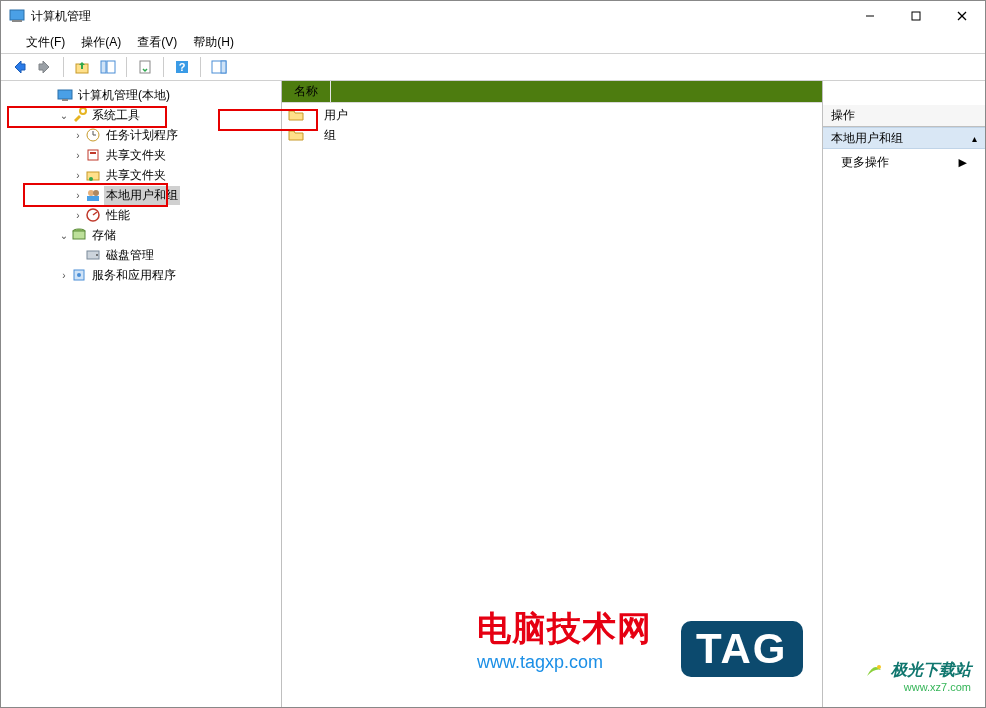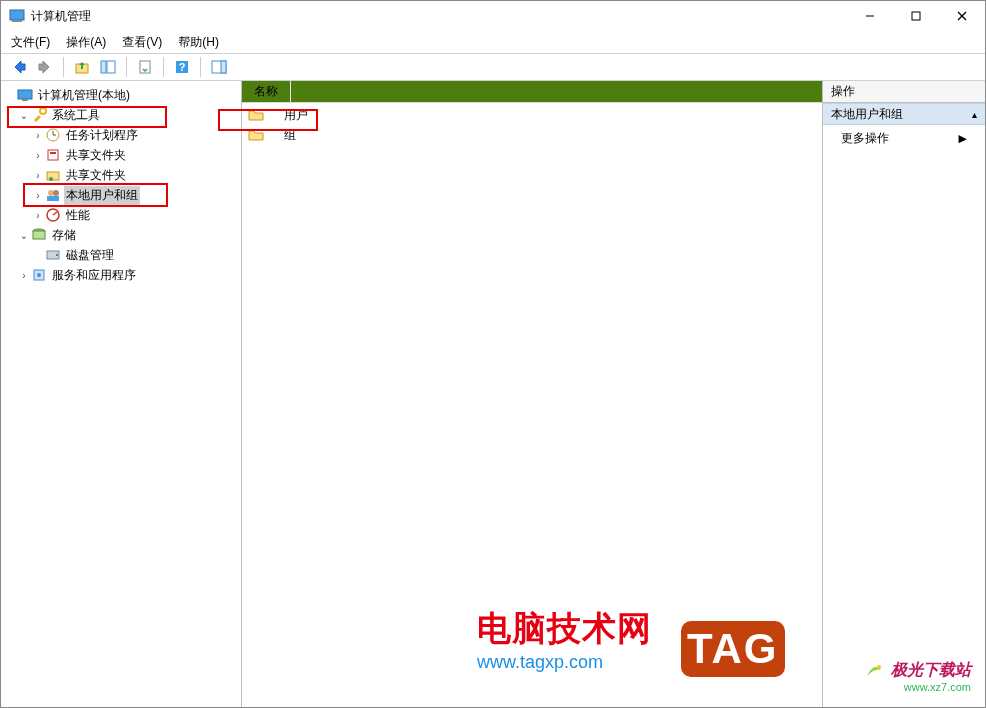--- a/index.html
+++ b/index.html
@@ -22,33 +22,33 @@
     padding: 0 0 0 8px;
     background: #fff;
   }
   .titlebar .app-icon { width:16px; height:16px; margin-right:6px; }
   .titlebar .title { flex: 1; font-size: 12px; }
   .win-ctrls { display: flex; }
   .win-ctrl { width: 46px; height: 30px; display:flex; align-items:center; justify-content:center; font-size:12px; color:#222; }
   .win-ctrl svg { width:10px; height:10px; }
 
   
-  .menubar { height: 22px; display:flex; align-items:center; padding: 0 2px; font-size:12px; }
+  .menubar { height: 22px; display:flex; align-items:center; padding: 0 17px; font-size:12px; }
   .menu-item { padding: 2px 8px; }
 
   
   .toolbar { height: 28px; border-top:1px solid #d0d0d0; border-bottom:1px solid #d0d0d0; display:flex; align-items:center; padding: 0 6px; gap:2px; }
   .tool-sep { width:1px; height:20px; background:#ccc; margin:0 4px; }
   .tool-btn { width:24px; height:22px; display:flex; align-items:center; justify-content:center; border:1px solid transparent; }
   .tool-btn svg { width:16px; height:16px; }
 
   
   .main { display:flex; height: calc(100% - 30px - 22px - 28px); }
   .panel { border-right:1px solid #bfbfbf; overflow:auto; }
-  .tree-panel { width: 241px; padding:4px 2px; }
+  .tree-panel { width: 241px; padding:4px 2px;margin-left:40px; }
   .list-panel { flex:1; display:flex; flex-direction:column; min-width:0; }
   .actions-panel { width: 162px; border-right:none; }
 
   
   .tree-row { display:flex; align-items:center; height:20px; white-space:nowrap; padding-right:4px;}
   .tree-row .chev { width:14px; text-align:center; color:#555; font-size:10px; }
   .tree-row .tico { width:16px; height:16px; margin-right:3px; flex-shrink:0;}
   .tree-row .tlbl { padding:1px 2px; }
   .tree-row.sel .tlbl { background:#d0d0d0; }
   .indent-0 { padding-left: 0px; }
@@ -60,35 +60,35 @@
   .hl3 { left:217px; top:108px; width:100px; height:22px; }
 
   
   .list-header { height:22px; border-bottom:1px solid #d9d9d9; display:flex; align-items:center; padding-left:6px; font-size:12px; background:#4d7c0f; }
   .list-col { padding: 2px 12px 2px 6px; border-right:1px solid #e5e5e5; }
   .list-body { flex:1; padding:2px 0; position:relative; }
   .list-item { display:flex; align-items:center; height:20px; padding-left:6px; gap:20px; }
   .folder-icon { width:16px; height:16px; }
 
   
-  .actions-header { height:22px; border-bottom:1px solid #bfbfbf; background:#f6f6f6; display:flex; align-items:center; padding-left:8px; font-weight:normal;}
+  .actions-header { height:22px; border-bottom:1px solid #bfbfbf; background:#f6f6f6; display:flex; align-items:center; padding-left:8px; font-weight:normal;margin-top:24px;}
   .actions-group { background:#d9e7f5; border-top:1px solid #c0d4e8; border-bottom:1px solid #c0d4e8; height:22px; display:flex; align-items:center; padding:0 8px; }
   .actions-group .collapse { margin-left:auto; font-size:10px; }
   .actions-row { height:26px; display:flex; align-items:center; padding:0 18px; font-size:12px;text-align:right; }
   .actions-row .arrow { margin-left:auto; font-size:11px; }
 
   
   .wm { position:absolute; pointer-events:none; }
   .wm1 { left:476px; bottom:34px; text-align:left; }
   .wm1 .l1 { color:#e60012; font-size:34px; font-weight:700; letter-spacing:1px; }
   .wm1 .l2 { color:#1b8fe6; font-size:18px; }
   .wm2 { left:680px; bottom:30px; }
-  .wm2 .tag { background:#c2410c; color:#fff; font-weight:800; font-size:42px; border-radius:10px; padding:4px 6px; letter-spacing:2px; display:inline-block;}
+  .wm2 .tag { background:#0c4a6e; color:#fff; font-weight:800; font-size:42px; border-radius:10px; padding:4px 15px; letter-spacing:2px; display:inline-block;}
   .wm3 { right:14px; bottom:14px; text-align:right; }
-  .wm3 .t1 { color:#be185d; font-size:16px; font-weight:700; font-style:italic;}
+  .wm3 .t1 { color:#0f766e; font-size:16px; font-weight:700; font-style:italic;}
   .wm3 .t2 { color:#35b558; font-size:11px; }
   .wm3 svg { vertical-align:middle; margin-right:4px;}
 </style>
 </head>
 <body>
 
 <div class="titlebar">
   <span class="app-icon">
     <svg viewBox="0 0 16 16">
         <rect x="1" y="2" width="14" height="10" fill="#4aa0e6" stroke="#2a6fa8"></rect>

